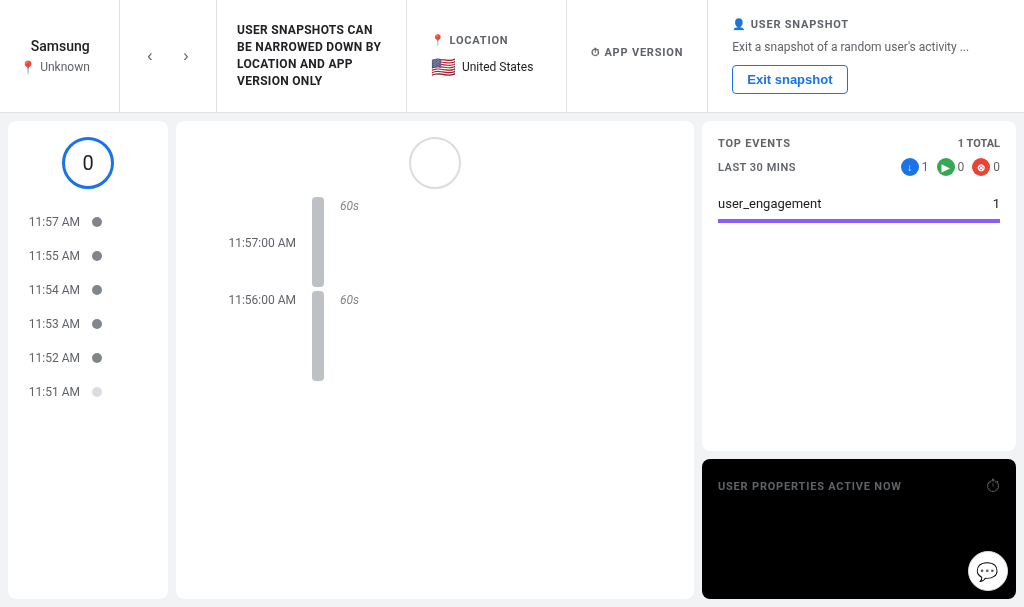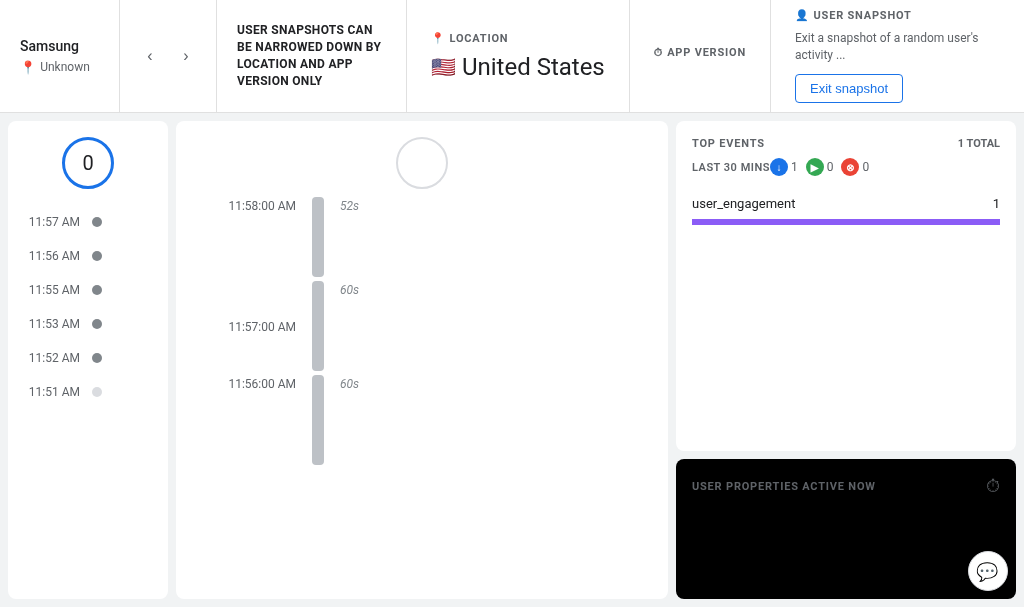--- a/index.html
+++ b/index.html
@@ -27,20 +27,21 @@
       align-items: center;
       padding: 12px 20px;
       border-right: 1px solid #e0e0e0;
       min-width: 120px;
     }
 
     .device-info {
       display: flex;
       flex-direction: column;
       gap: 6px;
+      align-items: flex-end;
     }
 
     .device-name {
       font-size: 14px;
       font-weight: 500;
       color: #202124;
     }
 
     .device-location {
       display: flex;
@@ -107,21 +108,21 @@
       letter-spacing: 0.8px;
       margin-bottom: 8px;
       display: flex;
       align-items: center;
       gap: 4px;
     }
 
     .flag-emoji { font-size: 20px; margin-right: 6px; }
 
     .country-name {
-      font-size: 24px;
+      font-size: 12px;
       font-weight: 400;
       color: #202124;
     }
 
     .location-content {
       display: flex;
       align-items: center;
     }
 
     .app-version-section {
@@ -148,21 +149,21 @@
       line-height: 1.4;
     }
 
     .exit-btn {
       display: inline-block;
       padding: 6px 14px;
       border: 1px solid #1a73e8;
       border-radius: 4px;
       color: #1a73e8;
       font-size: 13px;
-      font-weight: 400;
+      font-weight: 700;
       background: #fff;
       cursor: pointer;
       width: fit-content;
     }
 
     
     .main-content {
       display: flex;
       height: calc(607px - 113px);
       background: #f1f3f4;
@@ -287,21 +288,21 @@
       font-size: 12px;
       color: #80868b;
       font-style: italic;
       padding-left: 16px;
       padding-top: 2px;
       align-self: flex-start;
     }
 
     
     .right-panel {
-      width: 340px;
+      width: 314px;
       display: flex;
       flex-direction: column;
       gap: 8px;
     }
 
     .top-events-card {
       background: #fff;
       border-radius: 8px;
       padding: 16px;
       flex: 1;
@@ -323,21 +324,21 @@
     }
 
     .total-badge {
       font-size: 11px;
       font-weight: 700;
       color: #5f6368;
     }
 
     .events-subheader {
       display: flex;
-      justify-content: flex-start;
+      justify-content: space-between;
       align-items: center;
       margin-bottom: 12px;
     }
 
     .last-time {
       font-size: 11px;
       color: #5f6368;
       font-weight: 600;
       letter-spacing: 0.5px;
       text-transform: uppercase;
@@ -371,21 +372,21 @@
 
     .count-dot.blue { background: #1a73e8; }
     .count-dot.green { background: #34a853; }
     .count-dot.orange { background: #ea4335; }
 
     .event-row {
       display: flex;
       justify-content: space-between;
       align-items: flex-start;
       padding: 8px 0;
-      border-bottom: 6px solid #8b5cf6;
+      border-bottom: 4px solid #8b5cf6;
     }
 
     .event-name {
       font-size: 13px;
       color: #202124;
     }
 
     .event-count {
       font-size: 13px;
       color: #202124;
@@ -488,52 +489,45 @@
 <div class="main-content">
 
   <div class="left-panel">
     <div class="counter-circle">0</div>
     <div class="timeline-list" id="timeline-list">
     <div class="timeline-item">
       <span class="timeline-time">11:57 AM</span>
       <span class="timeline-dot"></span>
     </div>
         <div class="timeline-item">
-      <span class="timeline-time">11:56 AM</span>
+      <span class="timeline-time">11:55 AM</span>
       <span class="timeline-dot"></span>
     </div>
         <div class="timeline-item">
-      <span class="timeline-time">11:55 AM</span>
+      <span class="timeline-time">11:54 AM</span>
       <span class="timeline-dot"></span>
     </div>
         <div class="timeline-item">
       <span class="timeline-time">11:53 AM</span>
       <span class="timeline-dot"></span>
     </div>
         <div class="timeline-item">
       <span class="timeline-time">11:52 AM</span>
       <span class="timeline-dot"></span>
     </div>
         <div class="timeline-item">
       <span class="timeline-time">11:51 AM</span>
       <span class="timeline-dot faded"></span>
     </div>
       </div>
   </div>
 
   <div class="center-panel">
     <div class="phone-circle"></div>
     <div class="center-timeline" id="center-timeline">
-    <div style="display: flex; width: 100%; align-items: flex-start; margin-bottom: 4px;">
-          <div class="time-label">11:58:00 AM</div>
-          <div class="segment-bar-container">
-            <div class="segment-bar" style="height: 80px;"></div>
-          </div>
-          <div class="duration-label">52s</div>
-        </div>
         <div style="display: flex; width: 100%; align-items: center; margin-bottom: 4px;">
           <div class="time-label">11:57:00 AM</div>
           <div class="segment-bar-container">
             <div class="segment-bar" style="height: 90px;"></div>
           </div>
           <div class="duration-label">60s</div>
         </div>
         <div style="display: flex; width: 100%; align-items: flex-start; margin-bottom: 4px;">
           <div class="time-label">11:56:00 AM</div>
           <div class="segment-bar-container">

